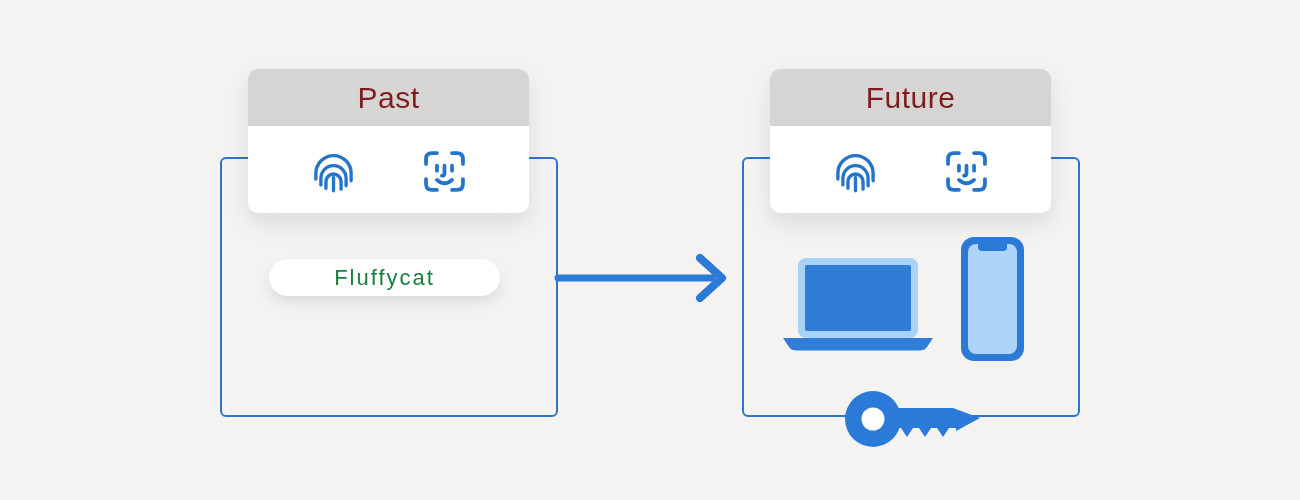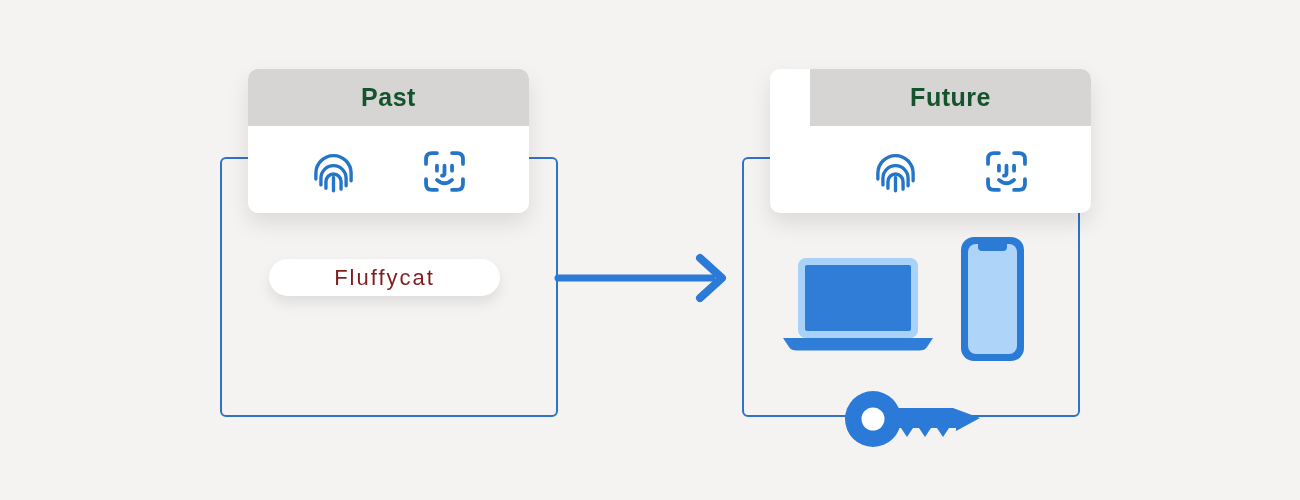--- a/index.html
+++ b/index.html
@@ -14,38 +14,38 @@
   }
   .panel-outline.past{left:220px;top:157px;width:338px;height:260px;}
   .panel-outline.future{left:742px;top:157px;width:338px;height:260px;}
   
   .header-card{
     position:absolute;width:281px;height:144px;border-radius:10px;
     background:#ffffff;box-shadow:0 10px 22px rgba(0,0,0,.10);
     overflow:hidden;top:69px;
   }
   .header-card.past{left:248px;}
-  .header-card.future{left:770px;padding-left:40px;}
+  .header-card.future{left:770px;}
   .header-strip{
     height:57px;background:#d6d5d4;display:flex;align-items:center;justify-content:center;
   }
   .header-title{
-    font-size:25px;font-weight:700;color:#14532d;letter-spacing:.5px;
+    font-size:30px;font-weight:400;color:#7f1d1d;letter-spacing:.5px;
   }
   .header-body{
     height:87px;display:flex;align-items:center;justify-content:center;gap:64px;
     padding-top:4px;box-sizing:border-box;
   }
   .auth-icon{width:47px;height:47px;display:block;}
   
   .pill{
     position:absolute;height:37px;background:#ffffff;border-radius:19px;
     box-shadow:0 7px 14px rgba(0,0,0,.09);
     display:flex;align-items:center;justify-content:center;
-    font-size:22px;letter-spacing:2px;color:#7f1d1d;
+    font-size:22px;letter-spacing:2px;color:#15803d;
   }
   .pill.username{left:269px;top:259px;width:231px;}
   .pill.password{left:253px;top:320px;width:271px;}
   
   .arrow-svg{position:absolute;left:552px;top:252px;width:180px;height:52px;}
   
   .laptop-svg{position:absolute;left:783px;top:258px;width:150px;height:94px;}
   .phone-svg{position:absolute;left:961px;top:237px;width:63px;height:124px;}
   .key-svg{position:absolute;left:842px;top:388px;width:142px;height:62px;}
 </style>

